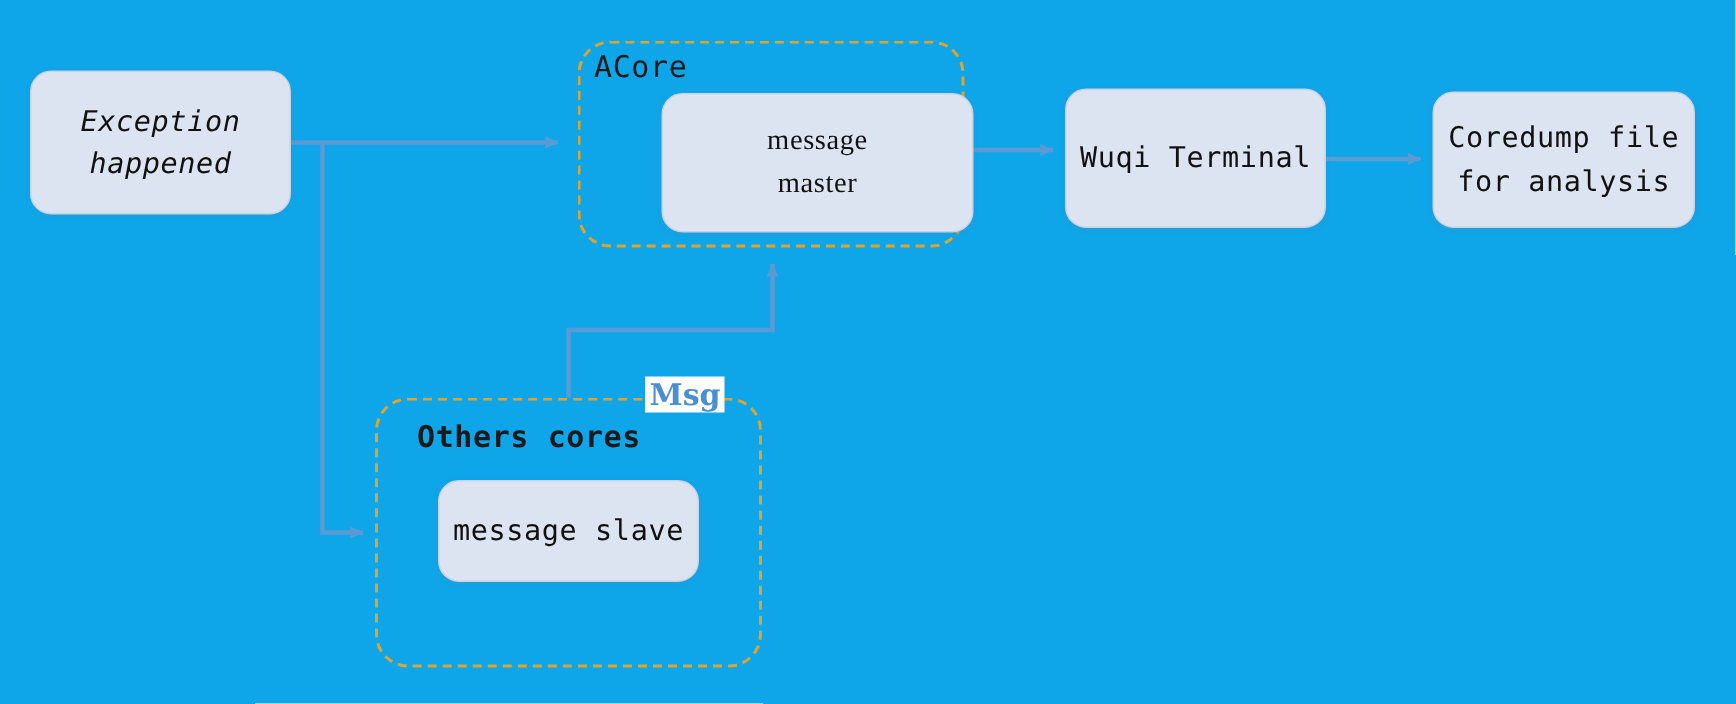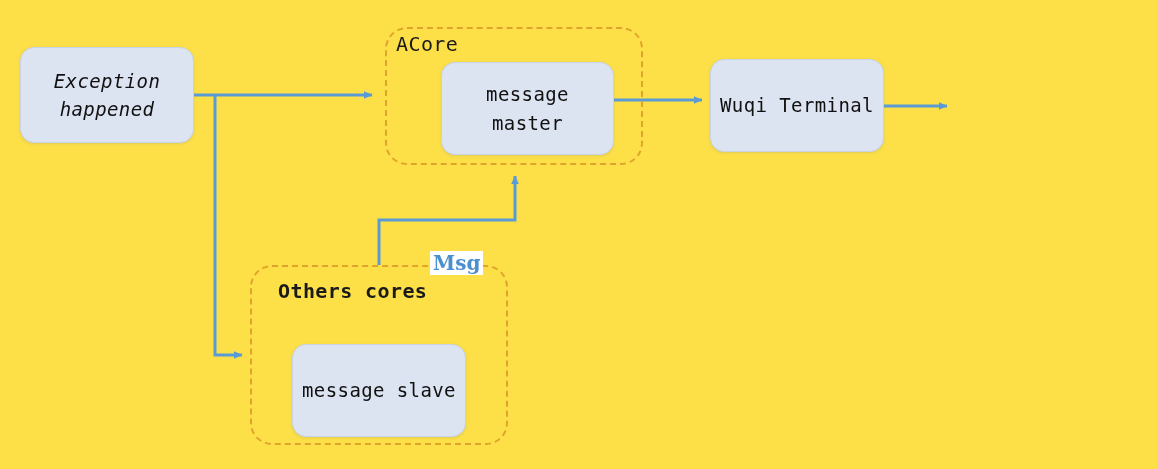--- a/index.html
+++ b/index.html
@@ -8,21 +8,21 @@
     padding: 0;
     background: #ffffff;
   }
   body {
     font-family: "DejaVu Sans Mono", monospace;
   }
   #canvas {
     position: relative;
     width: 1157px;
     height: 469px;
-    background: #fde047;
+    background: #0ea5e9;
     overflow: hidden;
   }
   #wires {
     position: absolute;
     left: 0;
     top: 0;
     width: 1157px;
     height: 469px;
     pointer-events: none;
   }
@@ -78,26 +78,26 @@
     padding: 0 3px;
     white-space: nowrap;
     z-index: 4;
     margin-top: 42px;
   }
 
   
   #node-exception       { left: 20px;  top: 47px;  width: 174px; height: 96px; font-style: italic; }
   #group-acore          { left: 385px; top: 27px;  width: 258px; height: 138px; }
   #label-acore          { left: 396px; top: 32px; }
-  #node-message-master  { left: 441px; top: 62px;  width: 173px; height: 93px; }
+  #node-message-master  { left: 441px; top: 62px;  width: 208px; height: 93px; font-family: Liberation Serif, serif; }
   #node-wuqi-terminal   { left: 710px; top: 59px;  width: 174px; height: 93px; }
   #node-coredump-file   { left: 955px; top: 61px;  width: 175px; height: 91px; }
   #group-others-cores   { left: 250px; top: 265px; width: 258px; height: 180px; }
   #label-others-cores   { left: 278px; top: 279px; font-weight: bold; }
-  #node-message-slave   { left: 292px; top: 344px; width: 174px; height: 93px; }
+  #node-message-slave   { left: 292px; top: 320px; width: 174px; height: 68px; }
   #label-msg            { left: 430px; top: 209px; }
 </style>
 </head>
 <body>
 
 <div id="canvas">
 
   <svg id="wires" viewBox="0 0 1157 469" width="1157" height="469">
     <defs>
       <marker id="arrowhead" markerWidth="9" markerHeight="8" refX="8.4" refY="4" orient="auto" markerUnits="userSpaceOnUse">
@@ -123,18 +123,20 @@
   <div class="group-label" id="label-others-cores">Others cores</div>
 
   <div class="node" id="node-exception">Exception
 happened</div>
 
   <div class="node" id="node-message-master">message
 master</div>
 
   <div class="node" id="node-wuqi-terminal">Wuqi Terminal</div>
 
+  <div class="node" id="node-coredump-file">Coredump file
+for analysis</div>
 
   <div class="node" id="node-message-slave">message slave</div>
 
   <div class="edge-label" id="label-msg">Msg</div>
 
 </div>
 
 </body></html>

